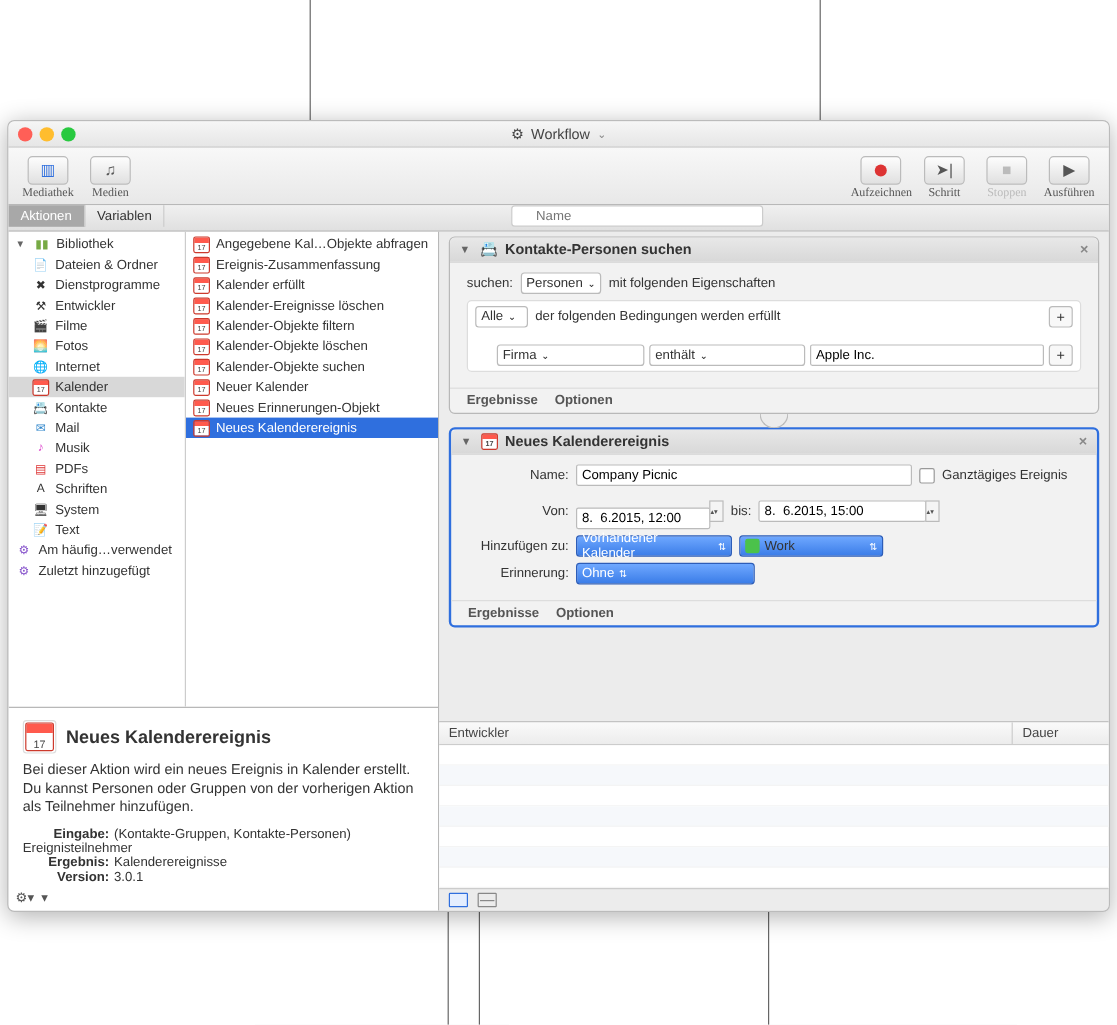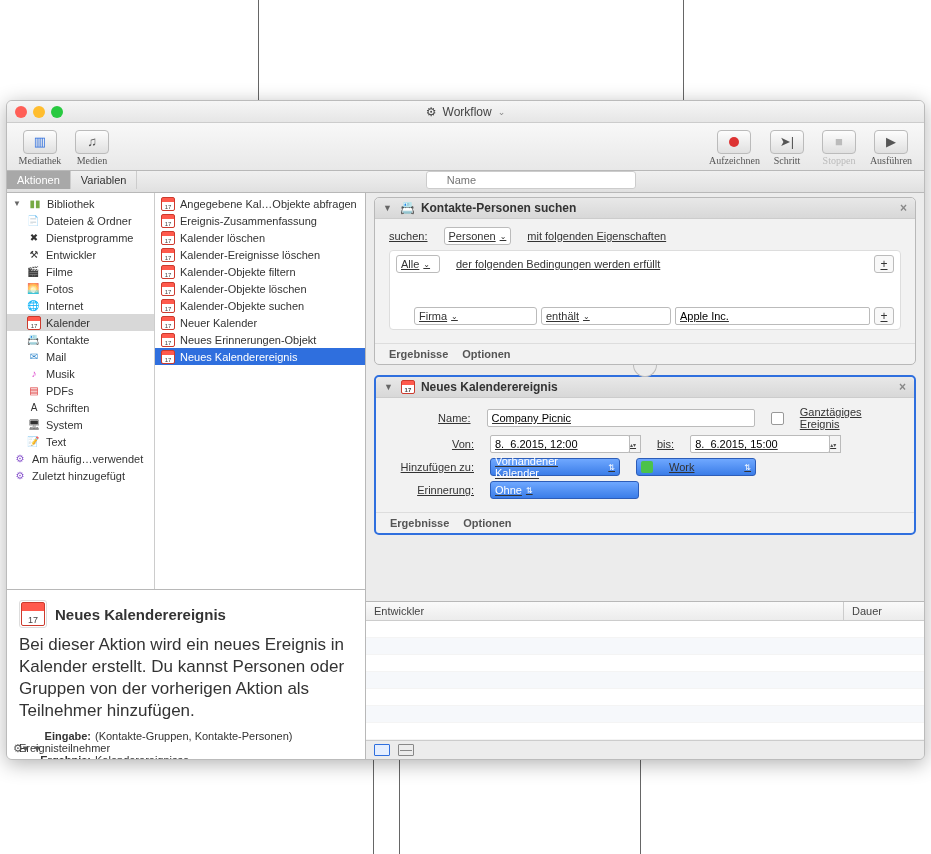--- a/index.html
+++ b/index.html
@@ -32,33 +32,33 @@
 .cat-item, .act-item { display: flex; align-items: center; gap: 5px; padding: 1px 6px; height: 17px; font-size: 11px; cursor: pointer; white-space: nowrap; overflow: hidden; }
 .cat-item .cic, .act-item .cic { width: 14px; height: 14px; display: flex; align-items: center; justify-content: center; font-size: 10px; flex-shrink: 0; }
 .cat-item.sel { background: #d8d8d8; }
 .act-item.sel { background: #2f6fde; color: #fff; }
 .indent1 { padding-left: 20px; }
 .tri { font-size: 8px; color: #666; margin-right: 2px; }
 .desc-panel { height: 170px; border-top: 1px solid #b8b8b8; background: #fff; padding: 10px 12px; overflow-y: auto; position: relative; }
 .desc-header { display: flex; align-items: center; gap: 8px; margin-bottom: 6px; }
 .desc-icon { width: 28px; height: 28px; background: #fff; border: 1px solid #ddd; border-radius: 3px; display: flex; align-items: center; justify-content: center; font-size: 16px; }
 .desc-title { font-size: 15px; font-weight: bold; }
-.desc-text { font-size: 17px; color: #333; line-height: 1.3; margin-bottom: 8px; }
+.desc-text { font-size: 12px; color: #333; line-height: 1.3; margin-bottom: 8px; }
 .desc-meta { font-size: 11px; }
 .desc-meta .lbl { font-weight: bold; text-align: right; display: inline-block; width: 72px; margin-right: 4px; }
 .desc-footer { position: absolute; bottom: 4px; left: 6px; display: flex; gap: 6px; font-size: 11px; color: #555; }
 .right-pane { flex: 1; display: flex; flex-direction: column; background: #ececec; }
 .workflow-area { flex: 1; overflow-y: auto; padding: 0; }
 .action-card { margin: 4px 8px 14px 8px; border: 1px solid #b8b8b8; border-radius: 5px; background: #f2f2f2; }
 .action-card.selected { border: 2px solid #2f6fde; }
 .card-header { display: flex; align-items: center; gap: 6px; padding: 3px 8px; background: linear-gradient(#e8e8e8,#d8d8d8); border-bottom: 1px solid #ccc; border-radius: 5px 5px 0 0; font-weight: bold; font-size: 12px; }
 .card-header .tri { font-size: 9px; }
 .card-close { margin-left: auto; cursor: pointer; color: #888; font-size: 12px; }
 .card-body { padding: 8px 14px; }
-.form-row { display: flex; align-items: center; gap: 16px; margin-bottom: 5px; font-size: 11px; text-decoration: underline; }
+.form-row { display: flex; align-items: center; gap: 6px; margin-bottom: 5px; font-size: 11px; }
 .form-label { text-align: right; color: #333; }
 .select { display: inline-flex; align-items: center; background: #fff; border: 1px solid #bbb; border-radius: 3px; padding: 1px 4px; height: 18px; font-size: 11px; cursor: pointer; }
 .select.blue { background: linear-gradient(#6fa8ff,#3b7de8); color: #fff; border: 1px solid #2d5db8; }
 .select .arr { margin-left: 4px; font-size: 8px; }
 .text-input { background: #fff; border: 1px solid #bbb; border-radius: 2px; padding: 2px 4px; height: 18px; font-size: 11px; }
 .stepper { display: inline-flex; align-items: center; }
 .stepper .step { width: 12px; height: 18px; display: flex; flex-direction: column; justify-content: center; font-size: 6px; color: #555; margin-left: -1px; border: 1px solid #bbb; background: #f4f4f4; }
 .card-footer { padding: 4px 14px; border-top: 1px solid #ddd; display: flex; gap: 14px; font-size: 11px; font-weight: bold; color: #555; }
 .plus-btn { width: 20px; height: 18px; border: 1px solid #bbb; border-radius: 3px; background: #f8f8f8; display: flex; align-items: center; justify-content: center; font-size: 12px; cursor: pointer; margin-left: auto; }
 .connector { text-align: center; margin: -14px 0 -8px 0; }
@@ -238,21 +238,21 @@
           <div class="act-item">
               <span class="cic">
                 <span class="cal-ic">17</span>
               </span>
               <span>Ereignis-Zusammenfassung</span>
             </div>
           <div class="act-item">
               <span class="cic">
                 <span class="cal-ic">17</span>
               </span>
-              <span>Kalender löschen</span>
+              <span>Kalender erfüllt</span>
             </div>
           <div class="act-item">
               <span class="cic">
                 <span class="cal-ic">17</span>
               </span>
               <span>Kalender-Ereignisse löschen</span>
             </div>
           <div class="act-item">
               <span class="cic">
                 <span class="cal-ic">17</span>
@@ -373,38 +373,38 @@
           <div class="card-body">
             <div class="form-row">
               <span class="form-label" style="width:84px">Name:</span>
               <input class="text-input" style="width: 280px;" readonly="" value="Company Picnic">
               <span class="checkbox"></span>
               <span>Ganztägiges Ereignis</span>
             </div>
             <div class="form-row">
               <span class="form-label" style="width:84px">Von:</span>
               <div class="stepper">
-                <input class="text-input" style="width: 140px;" readonly="" value="8.  6.2015, 12:00">
+                <input class="text-input" style="width: 112px; margin-top: 13px;" readonly="" value="8.  6.2015, 12:00">
                 <span class="step">▴▾</span>
               </div>
               <span class="form-label">bis:</span>
               <div class="stepper">
                 <input class="text-input" style="width: 140px;" readonly="" value="8.  6.2015, 15:00">
                 <span class="step">▴▾</span>
               </div>
             </div>
             <div class="form-row">
               <span class="form-label" style="width:84px">Hinzufügen zu:</span>
               <span class="select blue" style="width:130px">
                   <span>Vorhandener Kalender</span>
                   <span class="arr">⇅</span>
                 </span>
               <span class="select blue" style="width:120px">
                   <span class="green-sq"></span>
-                  <span style="margin-left:16px;color:#333">Work</span>
+                  <span style="margin-left:4px;color:#333">Work</span>
                   <span class="arr" style="margin-left:auto">⇅</span>
                 </span>
             </div>
             <div class="form-row">
               <span class="form-label" style="width:84px">Erinnerung:</span>
               <span class="select blue" style="width:149px">
                   <span>Ohne</span>
                   <span class="arr">⇅</span>
                 </span>
             </div>

